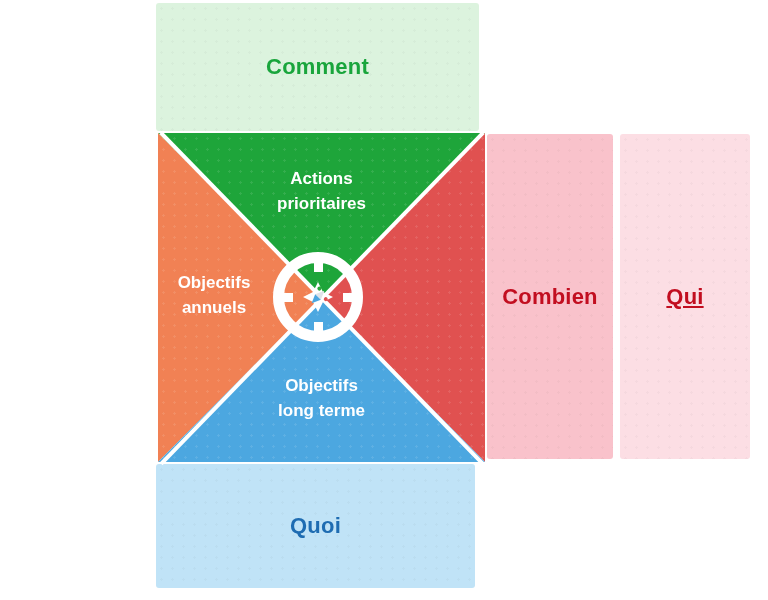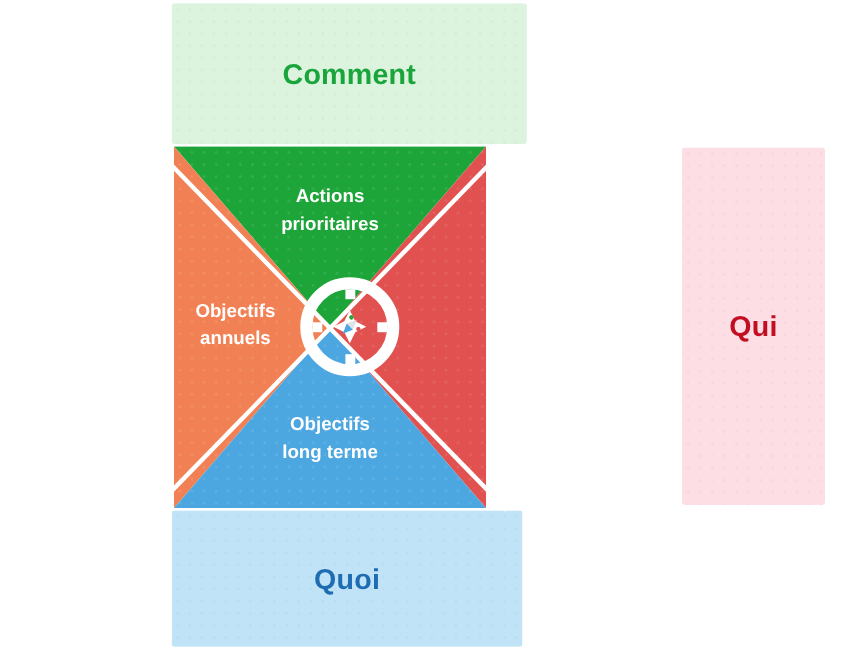--- a/index.html
+++ b/index.html
@@ -1,31 +1,31 @@
 <!DOCTYPE html>
 <html><head>
 <meta charset="utf-8">
 <style>
   html,body{margin:0;padding:0;background:#ffffff;}
   body{width:768px;height:600px;font-family:"Liberation Sans", sans-serif;}
   .canvas{position:relative;width:768px;height:600px;background:#ffffff;overflow:hidden;}
 
   
   .block{position:absolute;display:flex;align-items:center;justify-content:center;
-         border-radius:3px;font-weight:bold;font-size:26px;letter-spacing:.2px;
+         border-radius:3px;font-weight:bold;font-size:22px;letter-spacing:.2px;
          background-image:radial-gradient(rgba(0,0,0,0.028) 1px, rgba(0,0,0,0) 1.4px);
          background-size:11px 11px;text-align:center;}
   .block-top    {left:156px;top:3px;  width:323px;height:128px;background-color:#dcf3de;color:#19a53c;}
   .block-left   {left:23px; top:135px;width:130px;height:323px;background-color:#fcd0b9;color:#f2691f;}
   .block-right1 {left:487px;top:134px;width:126px;height:325px;background-color:#f9c2cb;color:#c20e20;}
-  .block-right2 {left:620px;top:134px;width:130px;height:325px;background-color:#fcdee4;color:#c20e20;}
+  .block-right2 {left:620px;top:134px;width:130px;height:325px;background-color:#fcdee4;color:#c20e20;text-decoration:underline;}
   .block-bottom {left:156px;top:464px;width:319px;height:124px;background-color:#c0e3f7;color:#1e6cb2;}
 
   
-  .square{position:absolute;left:158px;top:133px;width:284px;height:329px;}
+  .square{position:absolute;left:158px;top:133px;width:316px;height:329px;padding-left:11px;}
   .tri{position:absolute;inset:0;background-image:radial-gradient(rgba(255,255,255,0.10) 1px, rgba(255,255,255,0) 1.4px);background-size:11px 11px;}
   .tri-top   {background-color:#1ea53a;clip-path:polygon(0 0,100% 0,50% 50%);}
   .tri-left  {background-color:#f18154;clip-path:polygon(0 0,50% 50%,0 100%);}
   .tri-right {background-color:#e05150;clip-path:polygon(100% 0,100% 100%,50% 50%);}
   .tri-bottom{background-color:#4ca7e0;clip-path:polygon(0 100%,50% 50%,100% 100%);}
   .diag{position:absolute;left:50%;top:50%;width:462px;height:3.5px;background:#ffffff;}
   .d1{transform:translate(-50%,-50%) rotate(45.8deg);}
   .d2{transform:translate(-50%,-50%) rotate(-45.8deg);}
 
   .tri-label{position:absolute;color:#ffffff;font-weight:bold;font-size:17px;
@@ -44,20 +44,23 @@
   .csq-w{left:-34px;top:-4.5px;} .csq-e{left:25px;top:-4.5px;}
   .needle{position:absolute;left:-18px;top:-18px;width:36px;height:36px;}
 </style>
 </head>
 <body>
 
 <div class="canvas">
 
   <div class="block block-top">
     <span>Comment</span>
+  </div>
+  <div class="block block-right1">
+    <span>Combien</span>
   </div>
   <div class="block block-right2">
     <span>Qui</span>
   </div>
   <div class="block block-bottom">
     <span>Quoi</span>
   </div>
 
   <div class="square">
     <div class="tri tri-top"></div>

